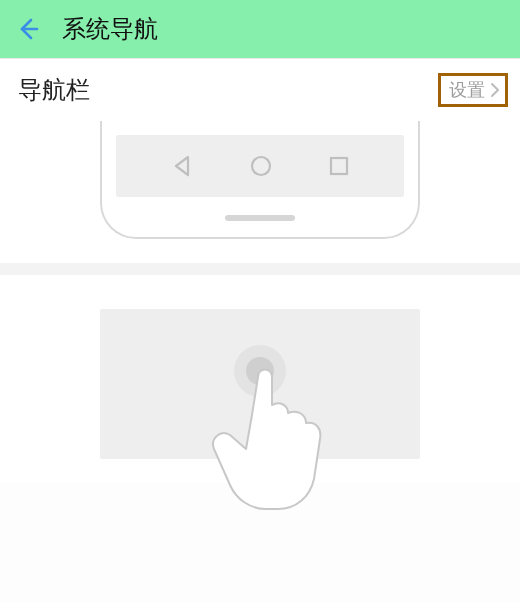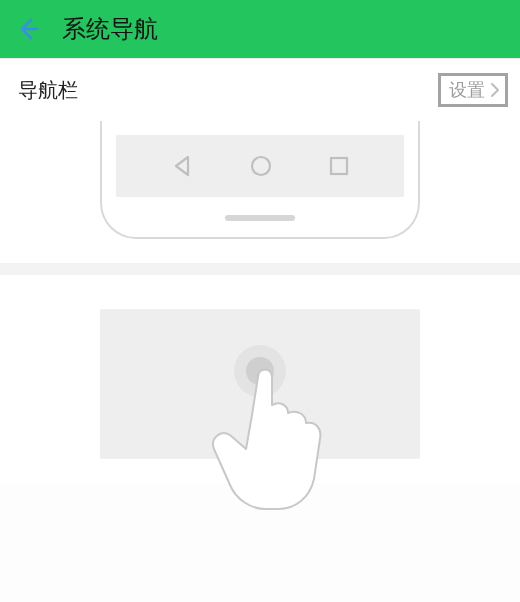--- a/index.html
+++ b/index.html
@@ -1,25 +1,25 @@
 <!DOCTYPE html>
 <html><head>
 <meta charset="utf-8">
 <style>
   * { box-sizing: border-box; margin: 0; padding: 0; }
   html, body { width: 520px; height: 602px; font-family: -apple-system, "Helvetica Neue", Arial, sans-serif; background: #fdfdfd; color: #222; }
-  .header { display: flex; align-items: center; height: 58px; padding: 0 12px; background: #22c55e; }
+  .header { display: flex; align-items: center; height: 58px; padding: 0 12px; background: #86efac; }
   .back-arrow { width: 32px; height: 32px; display: flex; align-items: center; justify-content: center; margin-right: 18px; }
   .title { font-size: 24px; font-weight: 500; color: #111; }
   .divider-thin { height: 1px; background: #e9e9e9; width: 100%; }
   .divider-thick { height: 12px; background: #f3f3f3; width: 100%; }
   .section-row { display: flex; align-items: center; justify-content: space-between; padding: 14px 18px; background: #fff; }
-  .section-label { font-size: 20px; color: #222; }
+  .section-label { font-size: 24px; color: #222; }
   .section-value { display: flex; align-items: center; font-size: 18px; color: #9b9b9b; }
-  .highlight-box { border: 3px solid #a3a3a3; padding: 2px 4px 2px 8px; display: flex; align-items: center; margin-right: -6px; }
+  .highlight-box { border: 3px solid #a16207; padding: 2px 4px 2px 8px; display: flex; align-items: center; margin-right: -6px; }
   .chevron { margin-left: 4px; display: inline-flex; }
   .illustration { background: #fff; display: flex; justify-content: center; padding: 0 0 24px 0; }
   .phone-frame {
     width: 320px; border: 2px solid #d9d9d9; border-top: none;
     border-bottom-left-radius: 36px; border-bottom-right-radius: 36px;
     padding: 14px 14px 12px 14px; background: #fff; position: relative;
   }
   .phone-frame.top-open { border-top: none; }
   .nav-bar { background: #eeeeee; height: 62px; border-radius: 2px; display: flex; align-items: center; justify-content: space-evenly; }
   .home-indicator { width: 70px; height: 6px; background: #d6d6d6; border-radius: 3px; margin: 18px auto 4px auto; }

